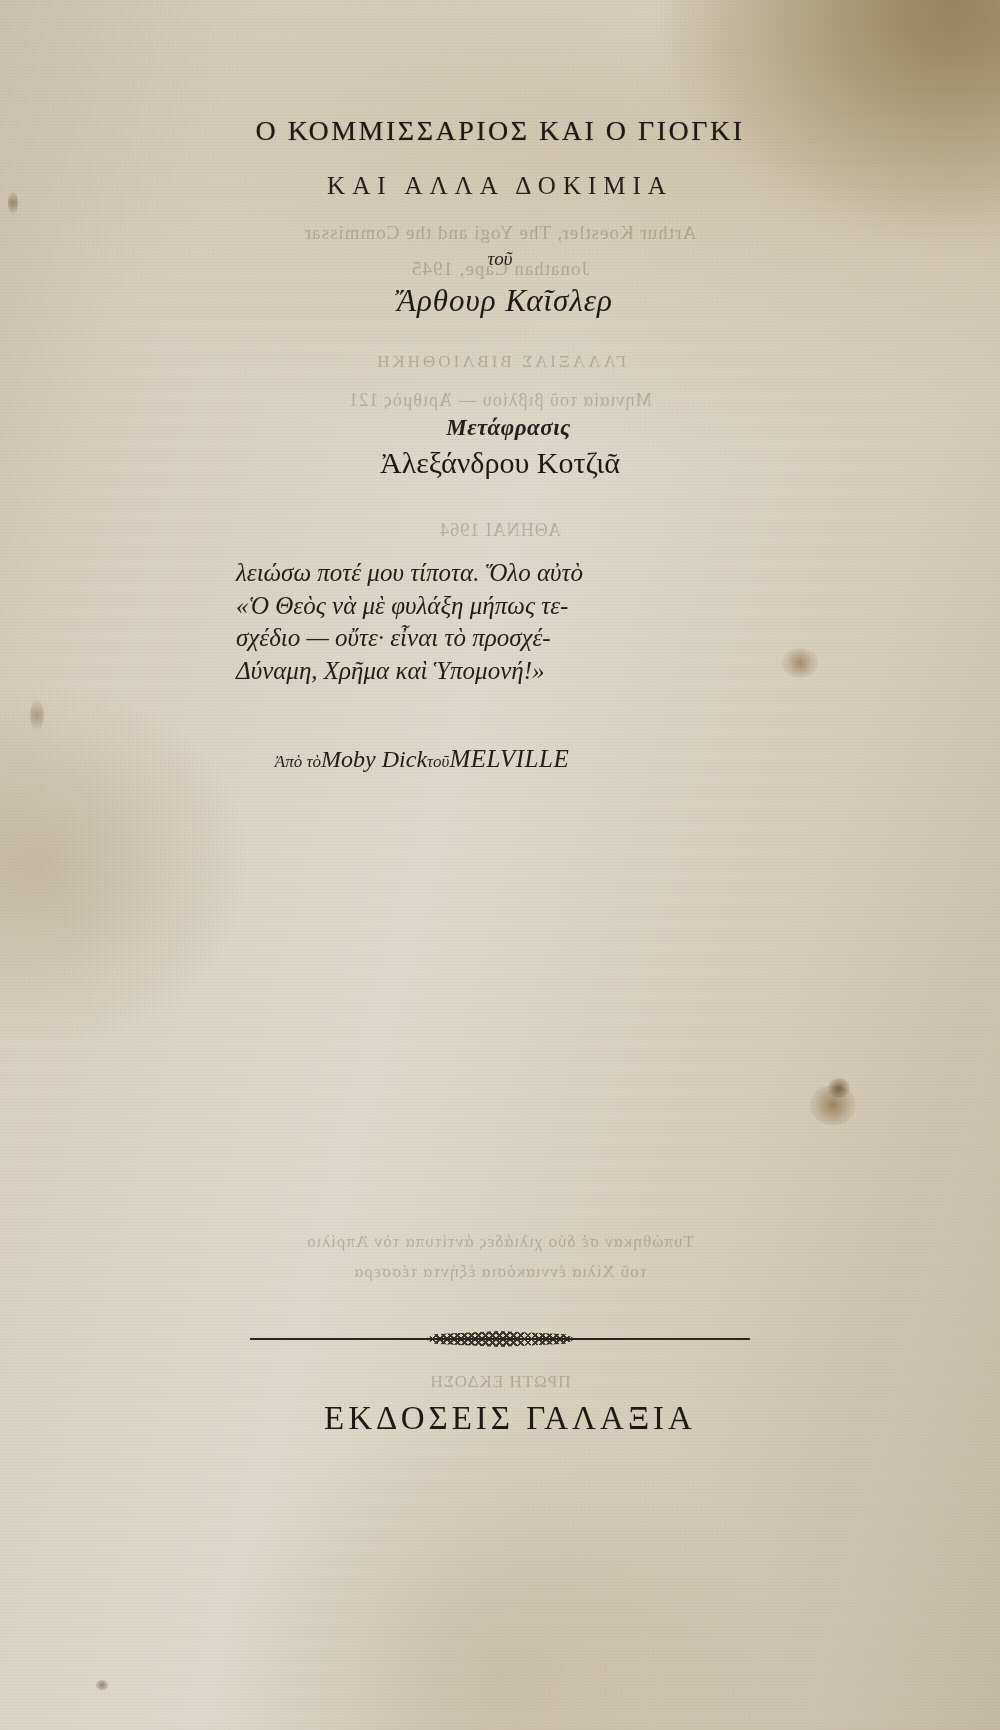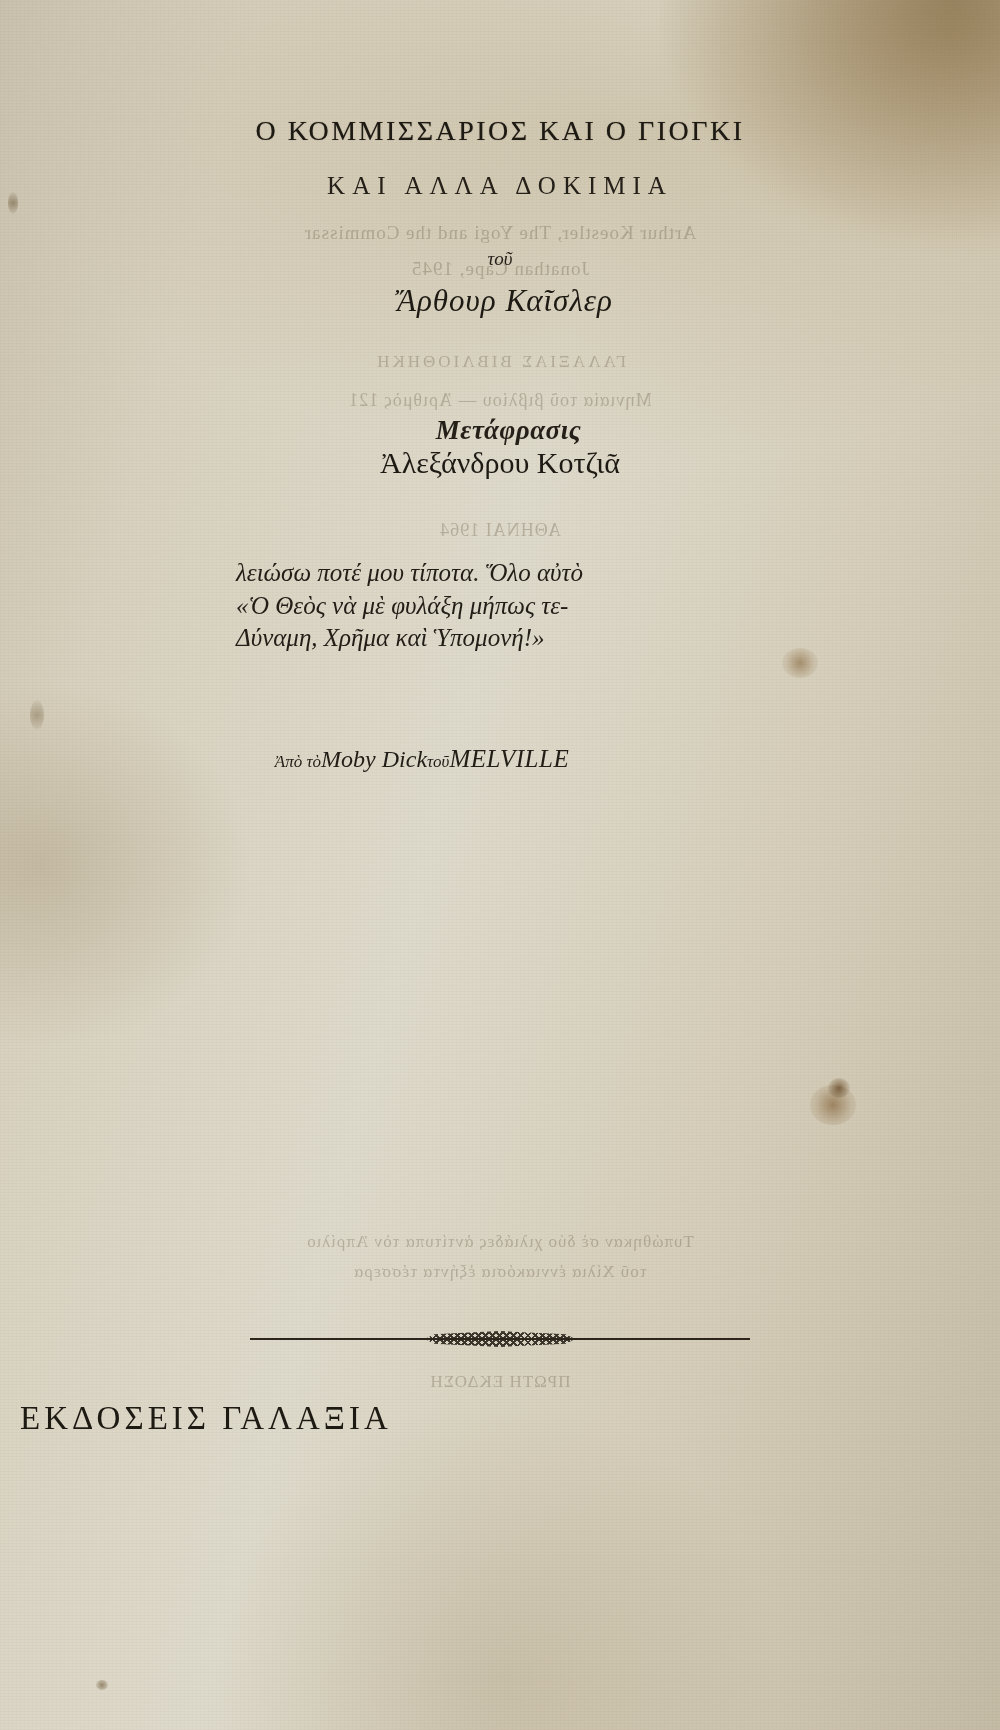--- a/index.html
+++ b/index.html
@@ -134,21 +134,21 @@
     font-style: italic;
     letter-spacing: 1px;
     color: #1d1913;
     margin-left: 10px;
   }
 
   .translation-label {
     position: absolute;
     top: 415px; left: 0; right: 0;
     text-align: center;
-    font-size: 27px;
+    font-size: 23px;
     font-style: italic;
     font-weight: 700;
     letter-spacing: 0.5px;
     color: #241f18;
     margin-left: 17px;
   }
   .translator {
     position: absolute;
     top: 446px; left: 0; right: 0;
     text-align: center;
@@ -214,21 +214,21 @@
     background:
       repeating-linear-gradient(135deg, #2b251c 0 2px, rgba(0,0,0,0) 2px 5px),
       repeating-linear-gradient(45deg, #2b251c 0 2px, rgba(0,0,0,0) 2px 5px);
     clip-path: polygon(0% 50%, 6% 20%, 50% 0%, 94% 20%, 100% 50%, 94% 80%, 50% 100%, 6% 80%);
     opacity: 0.9;
   }
 
   .publisher {
     position: absolute;
     top: 1400px; left: 0; right: 0;
-    text-align: left;
+    text-align: center;
     font-size: 33px;
     letter-spacing: 4px;
     color: #1d1913;
     padding-left: 20px;
   }
 </style>
 </head>
 <body>
 
 <div class="page">
@@ -262,20 +262,21 @@
 
     <div class="author">Ἄρθουρ Καῖσλερ</div>
 
     <div class="translation-label">Μετάφρασις</div>
 
     <div class="translator">Ἀλεξάνδρου Κοτζιᾶ</div>
 
     <blockquote class="epigraph">
       <span class="line">λειώσω ποτέ μου τίποτα. Ὅλο αὐτὸ</span>
       <span class="line">«Ὁ Θεὸς νὰ μὲ φυλάξη μήπως τε-</span>
+      <span class="line">σχέδιο — οὔτε· εἶναι τὸ προσχέ-</span>
       <span class="line">Δύναμη, Χρῆμα καὶ Ὑπομονή!»</span>
     </blockquote>
 
     <div class="attribution">
       <span class="sm">Ἀπὸ τὸ</span>
       <span class="rom">Moby Dick</span>
       <span class="sm">τοῦ</span>
       <span class="caps">MELVILLE</span>
     </div>
 

